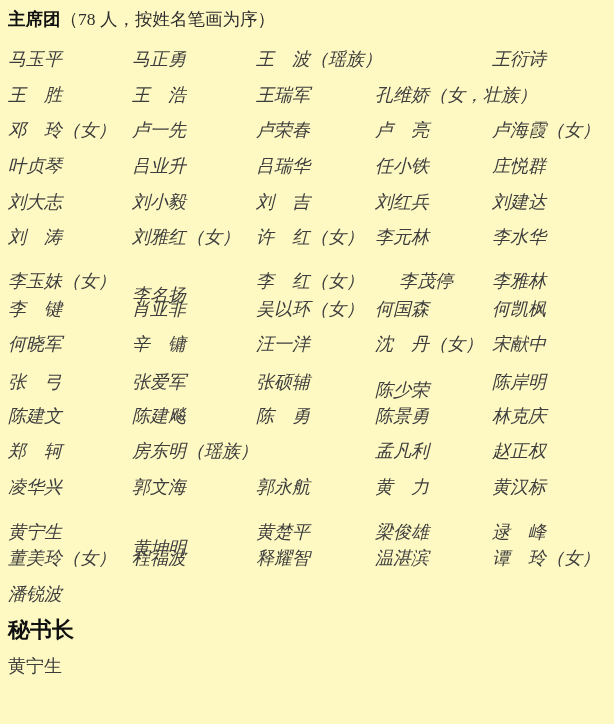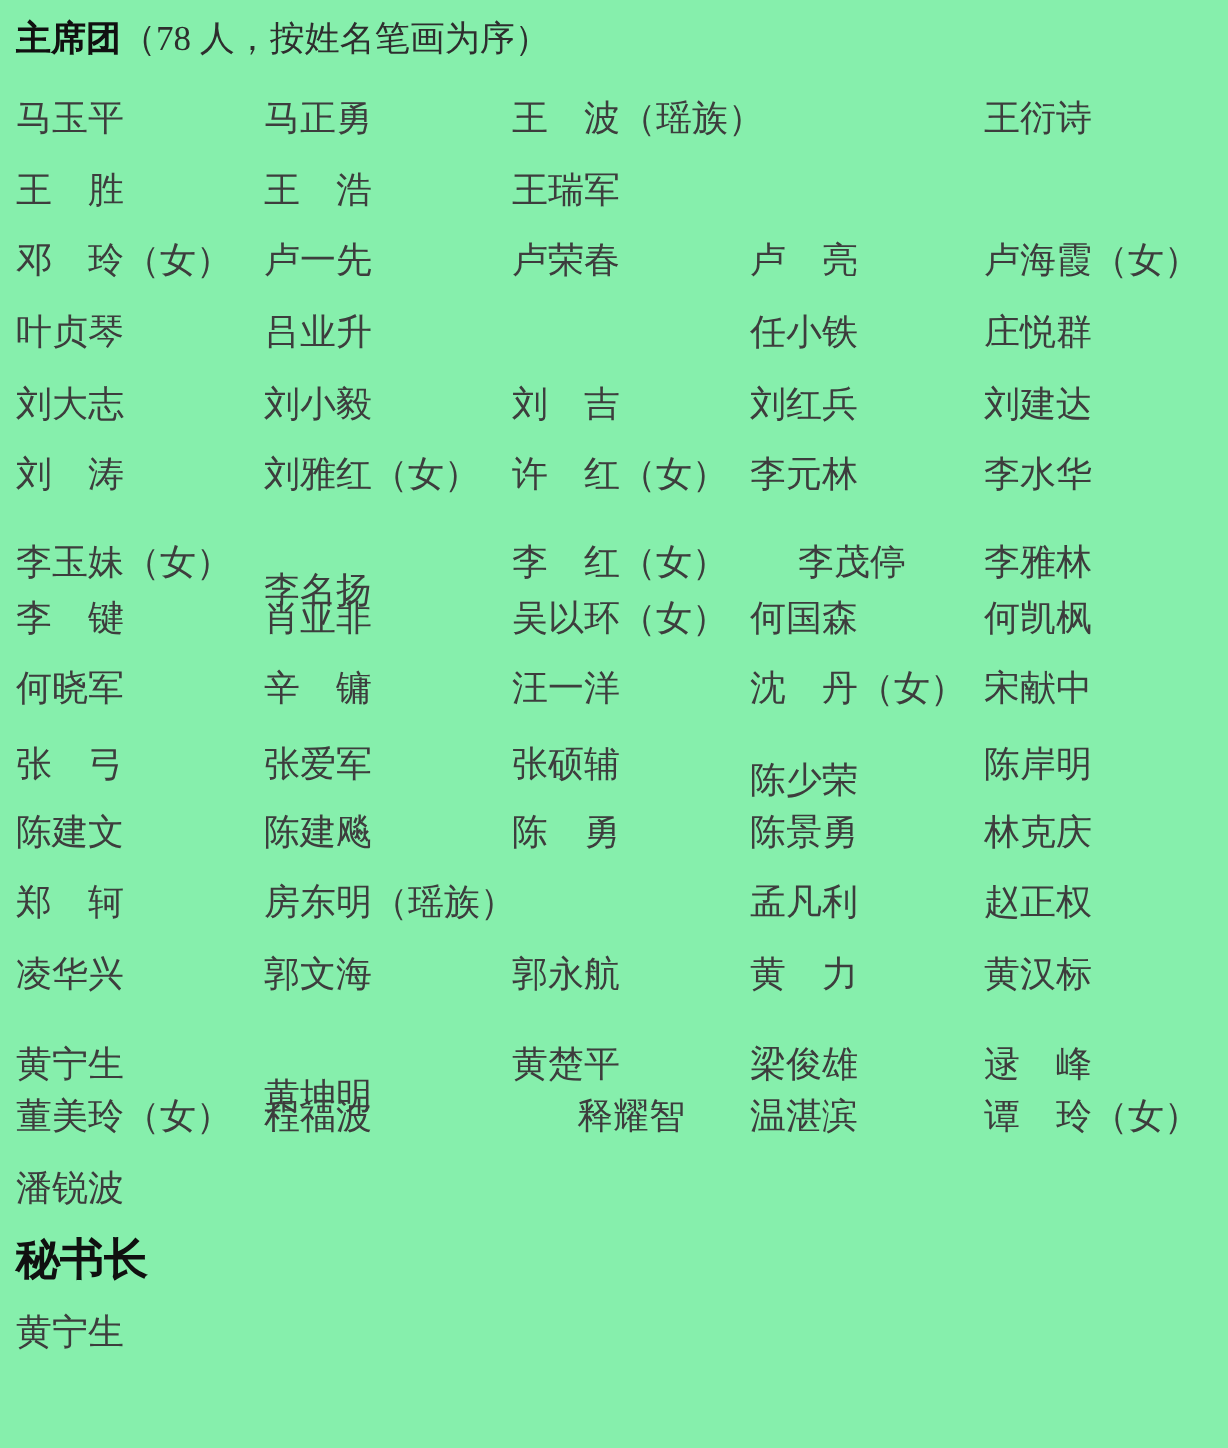--- a/index.html
+++ b/index.html
@@ -1,25 +1,25 @@
 <!DOCTYPE html>
 <html><head>
 <meta charset="utf-8">
 <style>
   html,body{margin:0;padding:0;background:#ffffff;}
   .page{
     width:614px;height:724px;box-sizing:border-box;
-    padding:6px 4px 0 8px;overflow:hidden;background:#86efac;
+    padding:6px 4px 0 8px;overflow:hidden;background:#fef9c3;
     font-family:"Liberation Serif","DejaVu Serif",serif;
     color:#3d3d3d;
   }
   .title-line{font-size:17.5px;line-height:27px;white-space:nowrap;}
   .title-strong{font-weight:bold;color:#101010;}
   .title-note{font-weight:normal;color:#2e2e2e;}
-  .name-grid{margin-top:8px;}
+  .name-grid{margin-top:8px;font-style:italic;}
   .name-row{
     display:grid;
     grid-template-columns:124px 124px 119px 117px 1fr;
     height:35.7px;align-items:center;
   }
   .name-cell{font-size:18px;white-space:nowrap;color:#3d3d3d;}
   .sub-heading{
     height:35.7px;display:flex;align-items:center;
     font-size:22px;font-weight:bold;color:#101010;
   }
@@ -40,31 +40,33 @@
       <div class="name-row">
         <div class="name-cell" style="grid-column: 1 / span 1;">马玉平</div>
         <div class="name-cell" style="grid-column: 2 / span 1;">马正勇</div>
         <div class="name-cell" style="grid-column: 3 / span 2;">王　波（瑶族）</div>
         <div class="name-cell" style="grid-column: 5 / span 1;">王衍诗</div>
       </div>
       <div class="name-row">
         <div class="name-cell" style="grid-column: 1 / span 1;">王　胜</div>
         <div class="name-cell" style="grid-column: 2 / span 1;">王　浩</div>
         <div class="name-cell" style="grid-column: 3 / span 1;">王瑞军</div>
+        <div class="name-cell" style="grid-column: 4 / span 2;">孔维娇（女，壮族）</div>
       </div>
       <div class="name-row">
         <div class="name-cell" style="grid-column: 1 / span 1;">邓　玲（女）</div>
         <div class="name-cell" style="grid-column: 2 / span 1;">卢一先</div>
         <div class="name-cell" style="grid-column: 3 / span 1;">卢荣春</div>
         <div class="name-cell" style="grid-column: 4 / span 1;">卢　亮</div>
         <div class="name-cell" style="grid-column: 5 / span 1;">卢海霞（女）</div>
       </div>
       <div class="name-row">
         <div class="name-cell" style="grid-column: 1 / span 1;">叶贞琴</div>
         <div class="name-cell" style="grid-column: 2 / span 1;">吕业升</div>
+        <div class="name-cell" style="grid-column: 3 / span 1;">吕瑞华</div>
         <div class="name-cell" style="grid-column: 4 / span 1;">任小铁</div>
         <div class="name-cell" style="grid-column: 5 / span 1;">庄悦群</div>
       </div>
       <div class="name-row">
         <div class="name-cell" style="grid-column: 1 / span 1;">刘大志</div>
         <div class="name-cell" style="grid-column: 2 / span 1;">刘小毅</div>
         <div class="name-cell" style="grid-column: 3 / span 1;">刘　吉</div>
         <div class="name-cell" style="grid-column: 4 / span 1;">刘红兵</div>
         <div class="name-cell" style="grid-column: 5 / span 1;">刘建达</div>
       </div>
@@ -126,21 +128,21 @@
       <div class="name-row">
         <div class="name-cell" style="grid-column: 1 / span 1;">黄宁生</div>
         <div class="name-cell" style="grid-column: 2 / span 1; margin-top: 31px;">黄坤明</div>
         <div class="name-cell" style="grid-column: 3 / span 1;">黄楚平</div>
         <div class="name-cell" style="grid-column: 4 / span 1;">梁俊雄</div>
         <div class="name-cell" style="grid-column: 5 / span 1;">逯　峰</div>
       </div>
       <div class="name-row">
         <div class="name-cell" style="grid-column: 1 / span 1;">董美玲（女）</div>
         <div class="name-cell" style="grid-column: 2 / span 1;">程福波</div>
-        <div class="name-cell" style="grid-column: 3 / span 1; text-align: center;">释耀智</div>
+        <div class="name-cell" style="grid-column: 3 / span 1;">释耀智</div>
         <div class="name-cell" style="grid-column: 4 / span 1;">温湛滨</div>
         <div class="name-cell" style="grid-column: 5 / span 1;">谭　玲（女）</div>
       </div>
       <div class="name-row">
         <div class="name-cell" style="grid-column: 1 / span 1;">潘锐波</div>
       </div>
     </div>
 
   <div class="sub-heading">秘书长</div>
 

